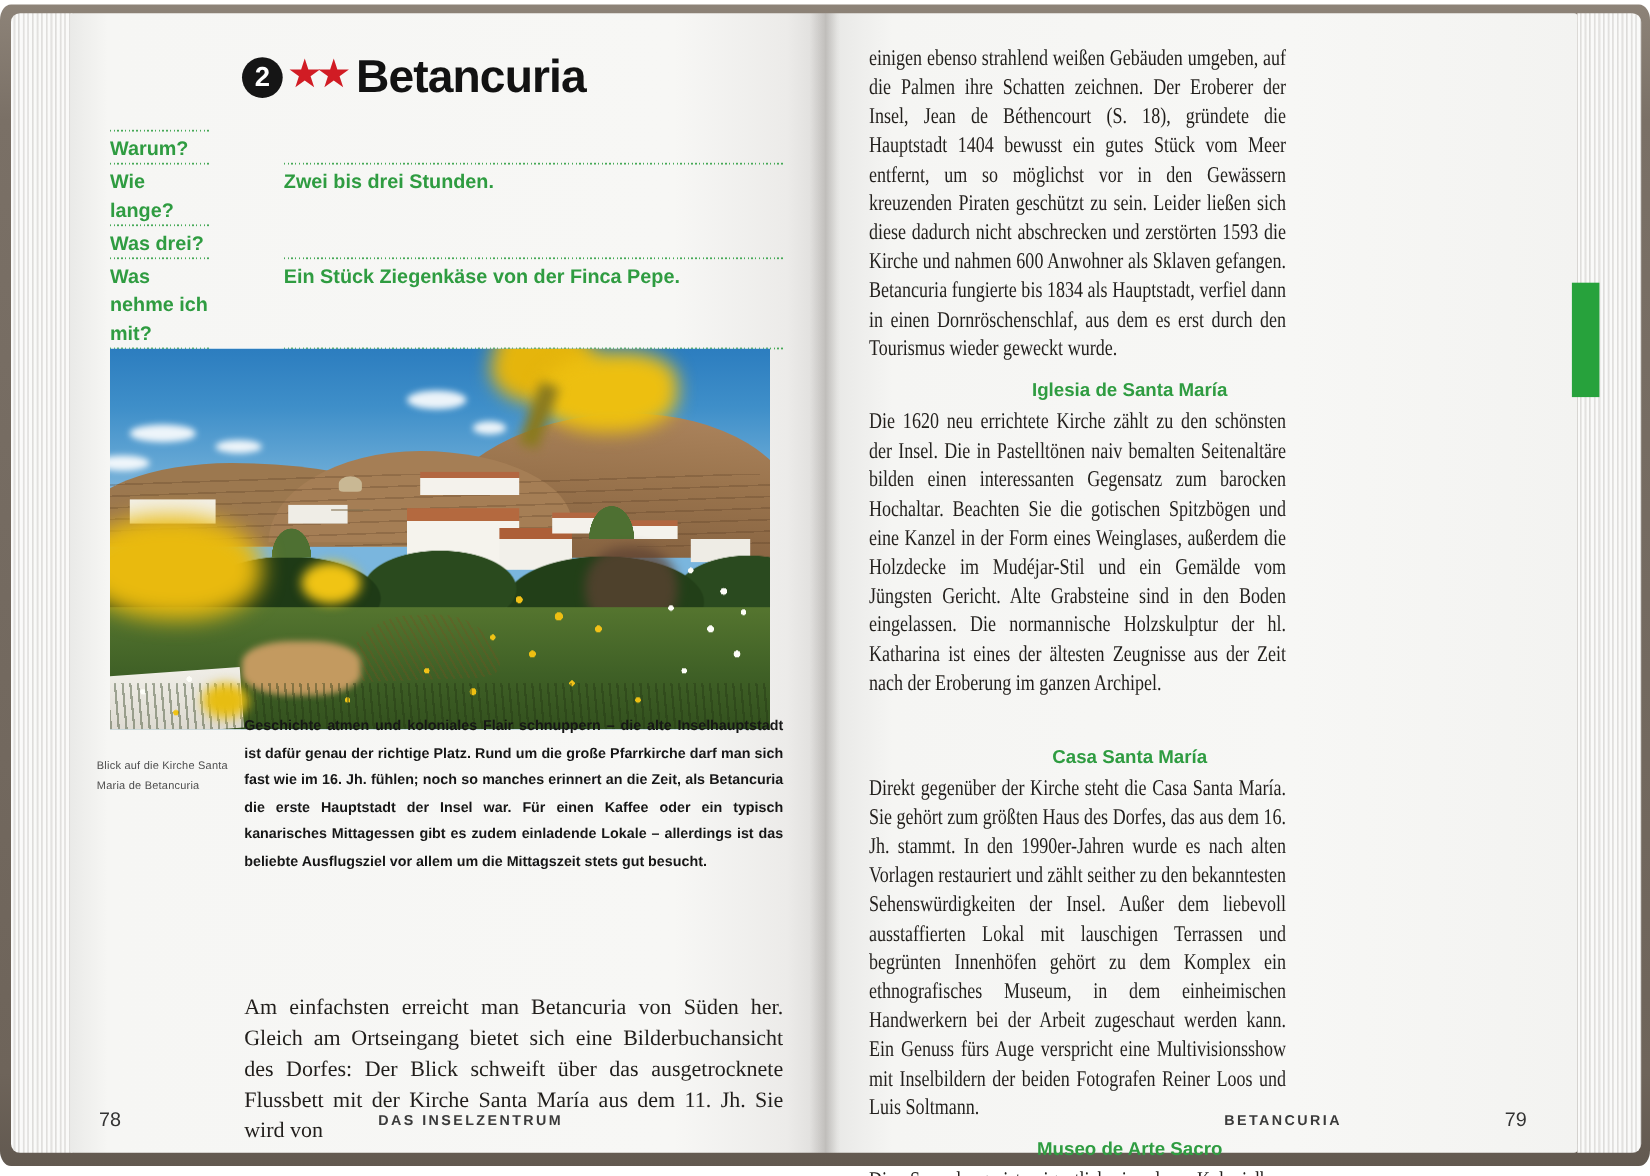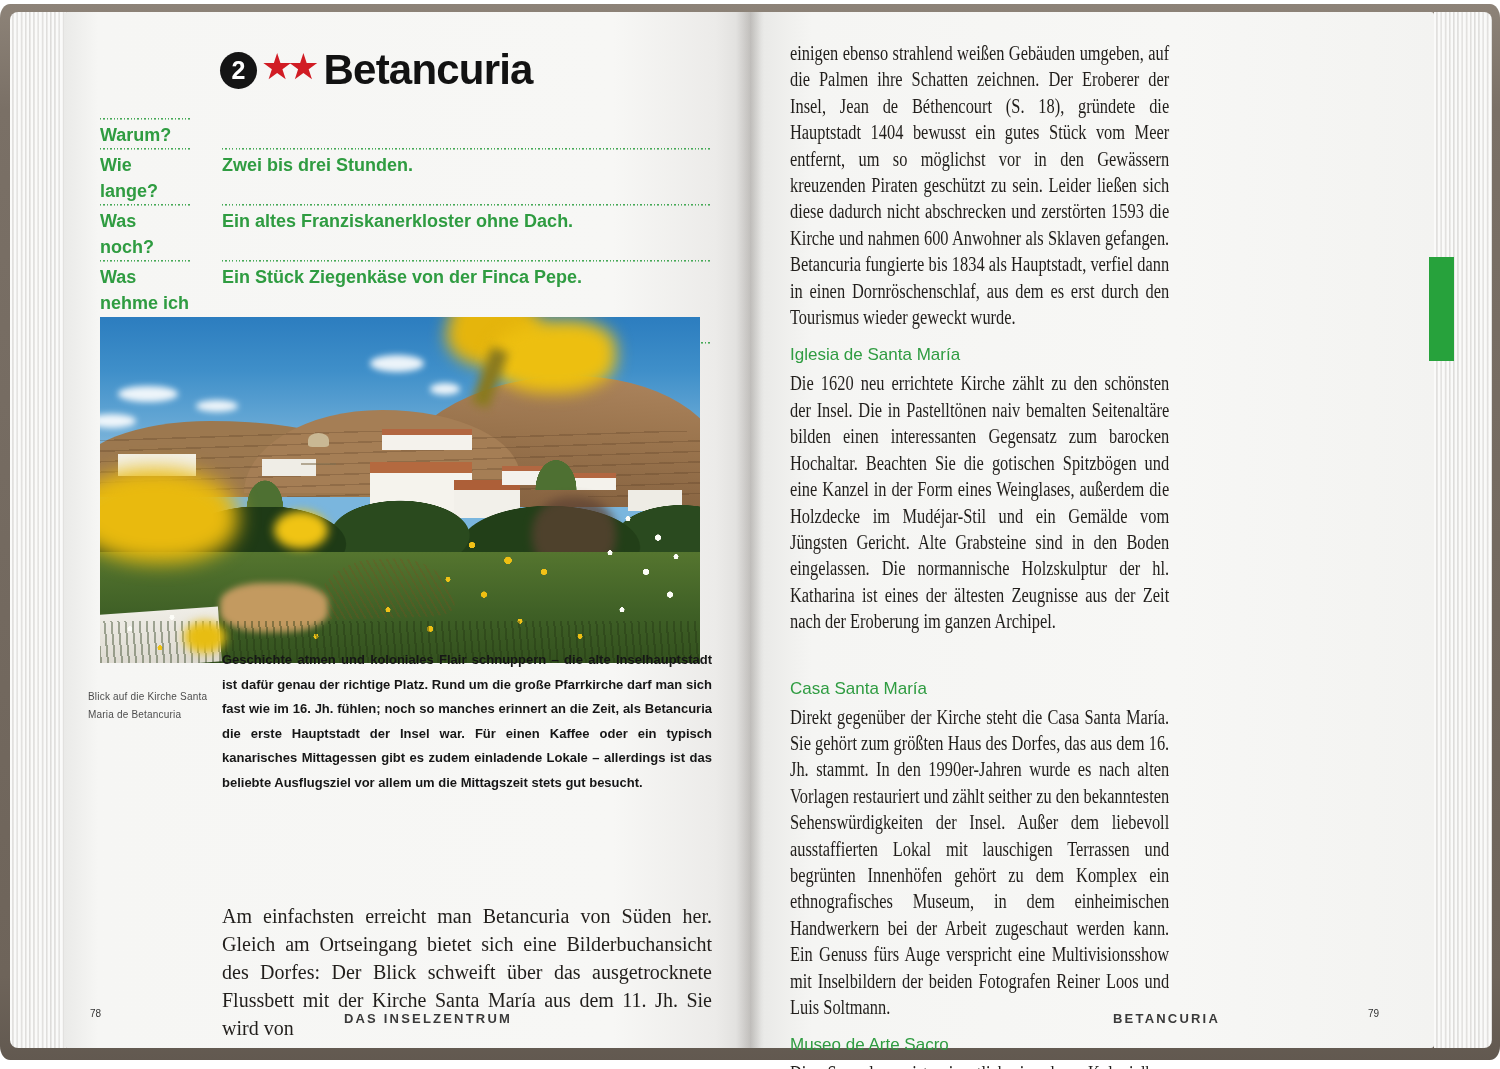--- a/index.html
+++ b/index.html
@@ -26,21 +26,21 @@
   .tab{position:absolute;left:1429px;top:257px;width:25px;height:104px;}
 
   
   .title-row{position:absolute;left:156px;top:34px;display:flex;align-items:center;}
   .badge{width:37px;height:37px;border-radius:50%;background:#151515;color:#fff;
          font-weight:700;font-size:25px;display:flex;align-items:center;justify-content:center;}
   .stars{font-size:36px;letter-spacing:-6px;margin:-6px 6px 0 4px;}
   .big-title{font-size:42px;font-weight:700;color:#121212;letter-spacing:-0.8px;margin-left:4px;}
 
   .qa{position:absolute;left:36px;top:106px;width:612px;}
-  .qa-row{display:flex;}
+  .qa-row{display:flex;gap:36px;}
   .dotline{background-image:repeating-linear-gradient(90deg,#46a957 0 1.3px,rgba(0,0,0,0) 1.3px 3.4px);
            background-size:100% 1.6px;background-repeat:no-repeat;background-position:top left;}
   .qa-label{width:90px;margin-right:32px;flex:none;}
   .qa-answer{flex:1;}
   .qa-label,.qa-answer{font-weight:700;font-size:18px;line-height:26px;padding-top:4px;}
   .qa-close{height:2px;}
   .qa-close .qa-label,.qa-close .qa-answer{padding-top:0;height:2px;}
 
   .photo{position:absolute;left:36px;top:305px;width:600px;height:346px;overflow:hidden;
          background:#7ab6de;}
@@ -134,34 +134,34 @@
   .bk4{left:29%;top:56%;width:9%;height:11%;background:#f0c414;border-radius:50%;filter:blur(5px);}
   .bk5{left:14%;top:88%;width:7%;height:9%;background:#e7bd12;border-radius:50%;filter:blur(5px);}
 
   .caption{position:absolute;left:24px;top:676px;width:120px;font-size:10px;line-height:17.6px;
            color:#4d4d4d;letter-spacing:.2px;}
   .intro{position:absolute;left:158px;top:636px;width:490px;font-weight:700;font-size:13px;
          line-height:24.6px;color:#161616;text-align:justify;}
   .serif{font-family:"Liberation Serif",serif;color:#211e1b;text-align:justify;}
   .serif-left{position:absolute;left:158px;top:890px;width:490px;font-size:20px;line-height:28px;}
 
-  .pnum{position:absolute;top:996px;font-size:10px;color:#333;}
+  .pnum{position:absolute;top:996px;font-size:18px;color:#333;}
   .pnum-left{left:26px;}
   .footer-sec{position:absolute;top:999px;width:300px;text-align:right;font-size:13px;
               letter-spacing:2.2px;color:#3a3a3a;font-weight:700;}
   .fsec-left{left:148px;}
 
   
   .rcol{position:absolute;left:40px;top:28px;width:474px;transform:scaleX(0.8);
         transform-origin:0 0;font-family:"Liberation Serif",serif;font-size:20.5px;
         line-height:26.4px;color:#211e1b;text-align:justify;}
   .rcol p{margin:0 0 11px 0;}
-  .sec-heading{display:block;font-family:"Liberation Sans",sans-serif;font-weight:400;
+  .sec-heading{display:block;font-family:"Liberation Sans",sans-serif;font-weight:700;
         font-size:17px;line-height:20px;margin:15px 0 5px 0;transform:scaleX(1.25);
-        transform-origin:0 0;white-space:nowrap;text-align:left;}
+        transform-origin:0 0;white-space:nowrap;text-align:center;}
   .fsec-right{left:170px;}
   .pnum-right{left:618px;}
 </style>
 </head>
 <body>
 
 <div class="stage">
   <div class="cover"></div>
   <div class="stack stack-left"></div>
   <div class="stack stack-right"></div>
@@ -176,22 +176,21 @@
 
     <div class="qa" style="color:#2f9c41;">
       <div class="qa-row">
         <div class="qa-label dotline">Warum?</div>
       </div>
       <div class="qa-row">
         <div class="qa-label dotline">Wie lange?</div>
         <div class="qa-answer dotline">Zwei bis drei Stunden.</div>
       </div>
       <div class="qa-row">
-        <div class="qa-label dotline">Was noch?</div>
-        <div class="qa-answer dotline">Ein altes Franziskanerkloster ohne Dach.</div>
+        <div class="qa-label dotline">Was drei?</div>
       </div>
       <div class="qa-row">
         <div class="qa-label dotline">Was nehme ich mit?</div>
         <div class="qa-answer dotline">Ein Stück Ziegenkäse von der Finca Pepe.</div>
       </div>
       <div class="qa-row qa-close">
         <div class="qa-label dotline"></div>
         <div class="qa-answer dotline"></div>
       </div>
     </div>

